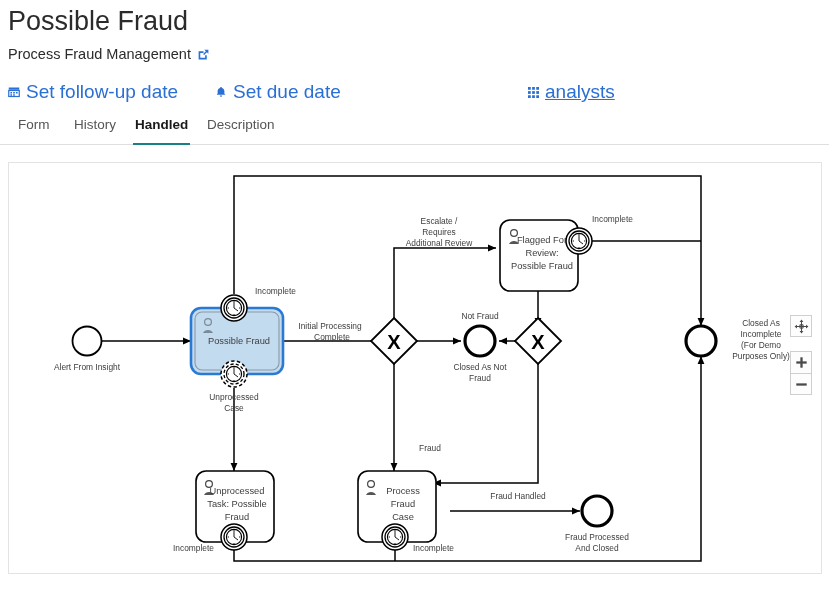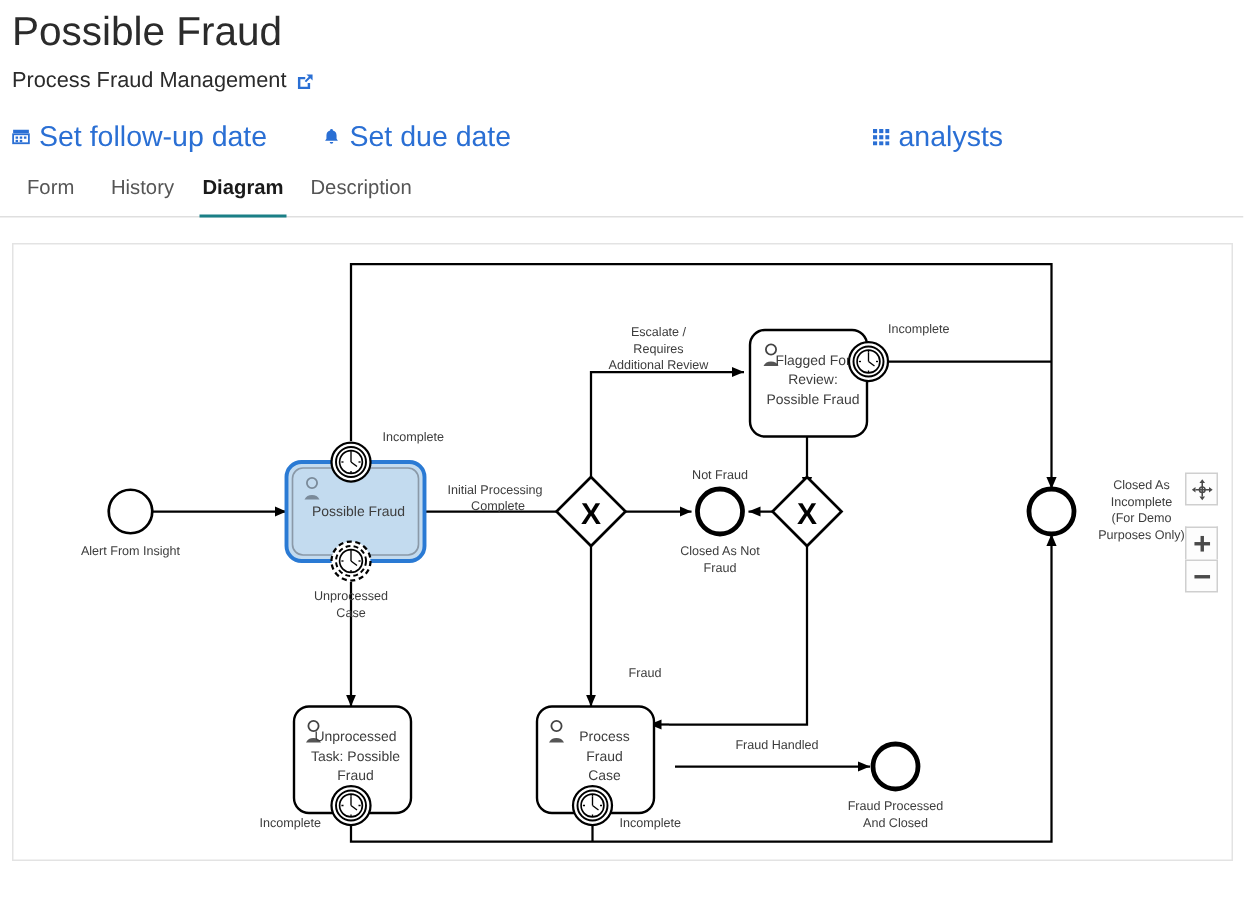--- a/index.html
+++ b/index.html
@@ -29,21 +29,21 @@
     position: absolute; left: 8px; top: 81px; right: 0;
     height: 22px;
   }
   .qa-item {
     position: absolute; display: flex; align-items: center; gap: 6px;
     font-size: 19px; color: #2a6fd4; cursor: pointer; white-space: nowrap;
   }
   .qa-item .qa-label { color: #2a6fd4; }
   .qa-followup { left: 0px; }
   .qa-due { left: 207px; }
-  .qa-analysts { left: 574px; }
+  .qa-analysts { left: 520px; text-decoration: underline; }
 
   .tabs {
     position: absolute; left: 0; top: 114px; width: 829px; height: 31px;
     border-bottom: 1px solid #dfdfdf;
   }
   .tab {
     position: absolute; top: 0; height: 31px;
     font-size: 13.5px; color: #555; cursor: pointer;
     padding: 3px 2px 8px 2px;
   }
@@ -137,21 +137,21 @@
           </g>
         </svg>
       </span>
       <span class="qa-label">analysts</span>
     </div>
   </div>
 
   <div class="tabs">
     <div class="tab tab-form">Form</div>
     <div class="tab tab-history">History</div>
-    <div class="tab tab-diagram active">Diagram</div>
+    <div class="tab tab-diagram active">Handled</div>
     <div class="tab tab-description">Description</div>
   </div>
 
   <div class="diagram-panel">
     <svg class="diagram-svg" viewBox="0 0 814 412">
       <defs>
         <marker id="arw" markerWidth="9" markerHeight="9" refX="8" refY="4" orient="auto" markerUnits="userSpaceOnUse">
           <path d="M0,0.6 L8,4 L0,7.4 z" fill="#000"></path>
         </marker>
       </defs>

